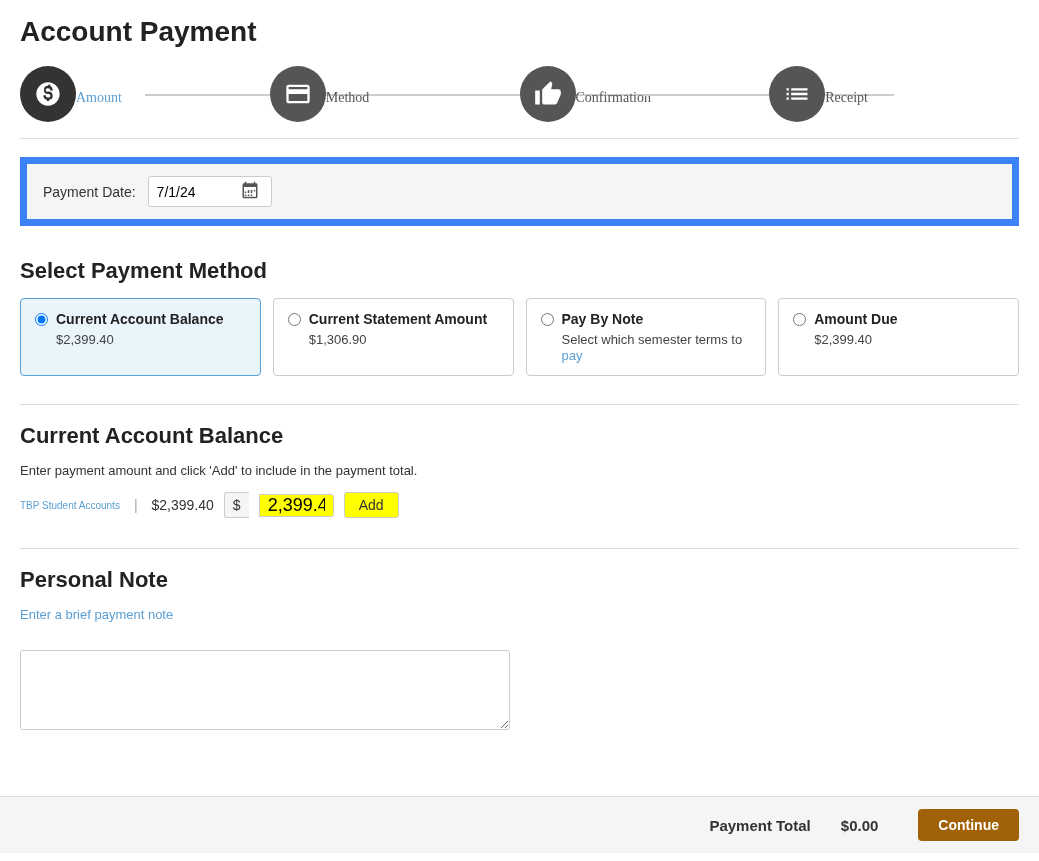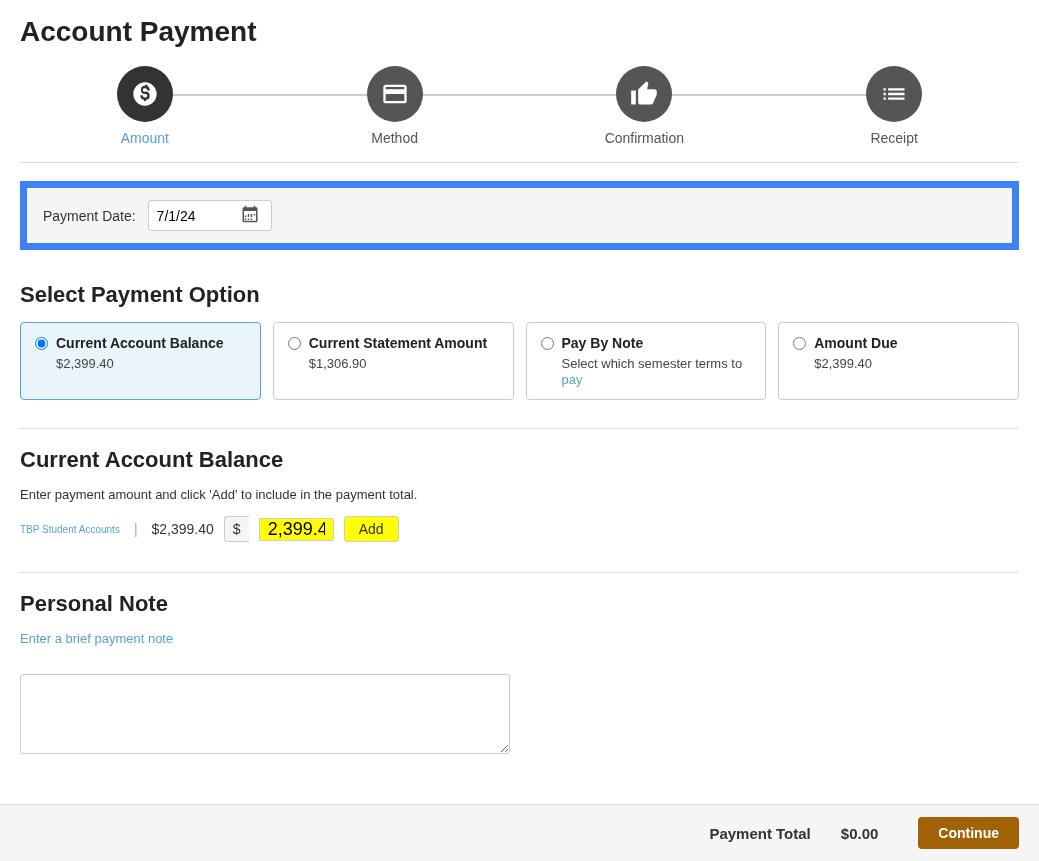--- a/index.html
+++ b/index.html
@@ -29,24 +29,25 @@
       align-items: center;
       justify-content: center;
       margin-bottom: 18px;
       padding-bottom: 16px;
       border-bottom: 1px solid #ddd;
       position: relative;
     }
 
     .stepper-step {
       display: flex;
-      flex-direction: column;
+      flex-direction: row;
       align-items: center;
       flex: 1;
       position: relative;
+      font-family: Liberation Serif, serif;
     }
 
     .stepper-step::after {
       content: '';
       position: absolute;
       top: 28px;
       left: 50%;
       width: 100%;
       height: 2px;
       background: #ccc;
@@ -279,21 +280,21 @@
       border-radius: 3px;
       padding: 6px 8px;
       font-size: 14px;
       resize: both;
       outline: none;
     }
 
     
     .bottom-bar {
       position: fixed;
-      bottom: 0;
+      bottom: 8px;
       left: 0;
       width: 1039px;
       background: #f5f5f5;
       border-top: 1px solid #ddd;
       display: flex;
       justify-content: flex-end;
       align-items: center;
       padding: 12px 20px;
       gap: 20px;
     }
@@ -381,21 +382,21 @@
         <input type="text" class="payment-date-input" value="7/1/24" style="">
         <button class="calendar-icon-btn">
           <svg width="18" height="18" viewBox="0 0 24 24" fill="#555">
             <path d="M20 3h-1V1h-2v2H7V1H5v2H4C2.9 3 2 3.9 2 5v16c0 1.1.9 2 2 2h16c1.1 0 2-.9 2-2V5c0-1.1-.9-2-2-2zm0 18H4V8h16v13zm-9-9H9v2h2v-2zm4 0h-2v2h2v-2zm4 0h-2v2h2v-2zM7 14H5v2h2v-2zm4 0H9v2h2v-2zm4 0h-2v2h2v-2zm-8 4H5v2h2v-2zm4 0H9v2h2v-2zm4 0h-2v2h2v-2z"></path>
           </svg>
         </button>
       </div>
     </div>
 
     <div class="balance-section">
-      <h2 class="section-title">Select Payment Option</h2>
+      <h2 class="section-title">Select Payment Method</h2>
 
       <div class="payment-options">
 
         <div class="payment-option-card selected">
           <label>
             <input type="radio" name="payment_option" checked="" style="">
             <div>
               <span class="option-name">Current Account Balance</span>
               <span class="option-value">$2,399.40</span>
             </div>

